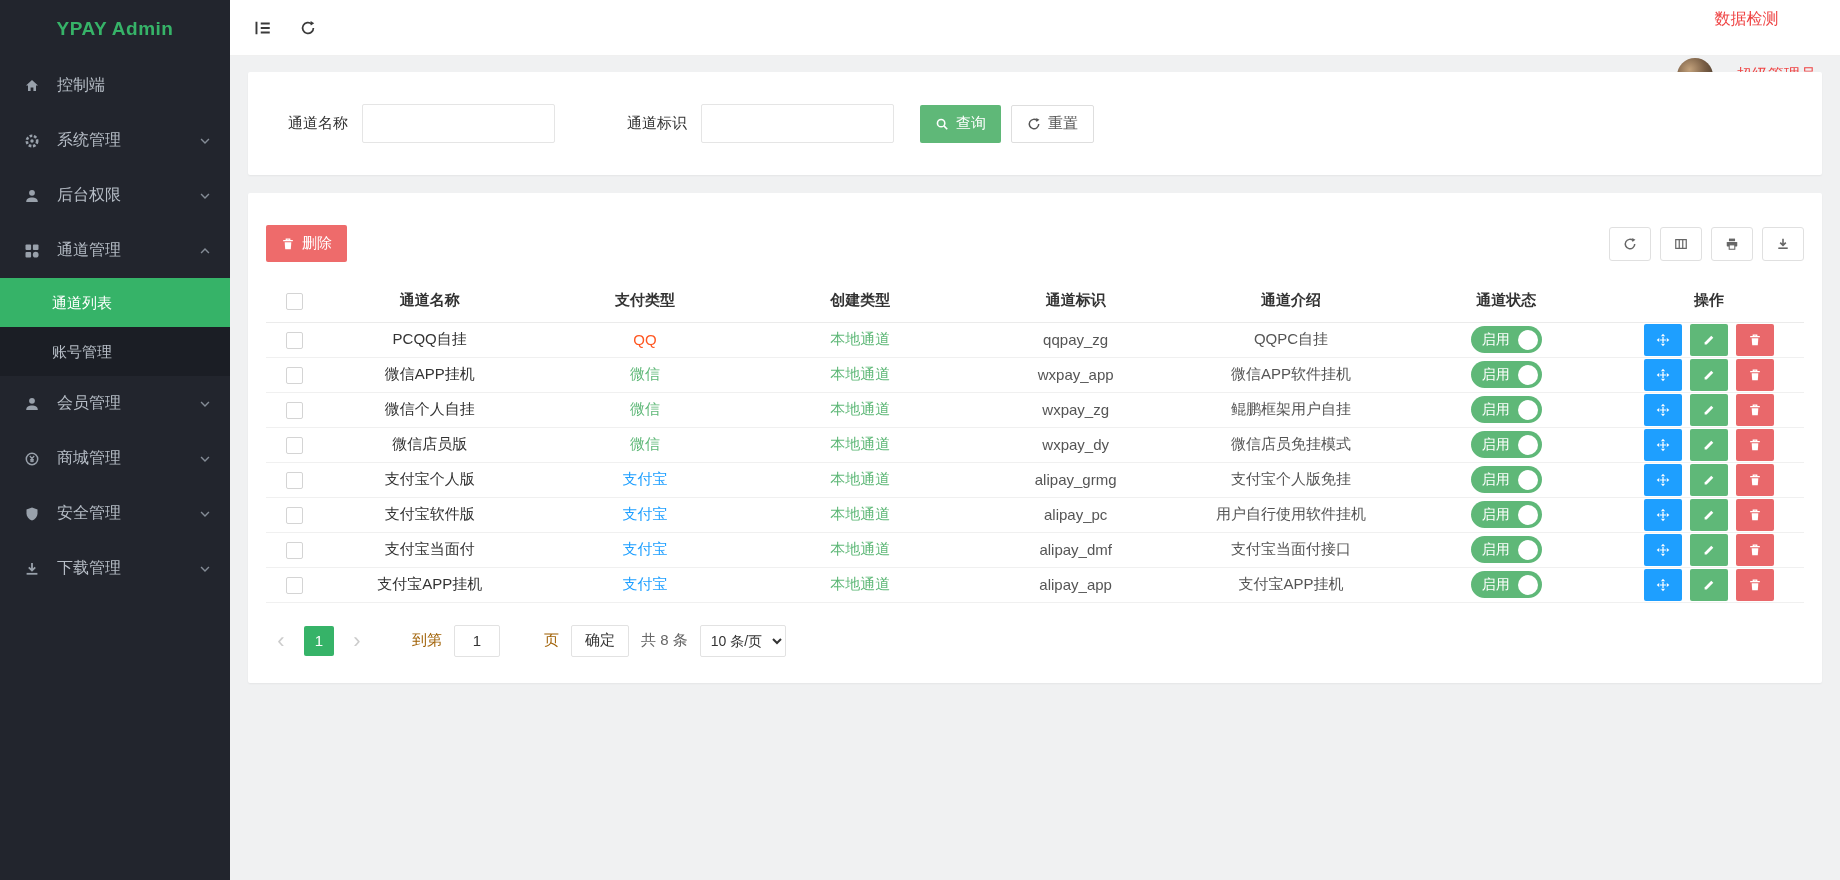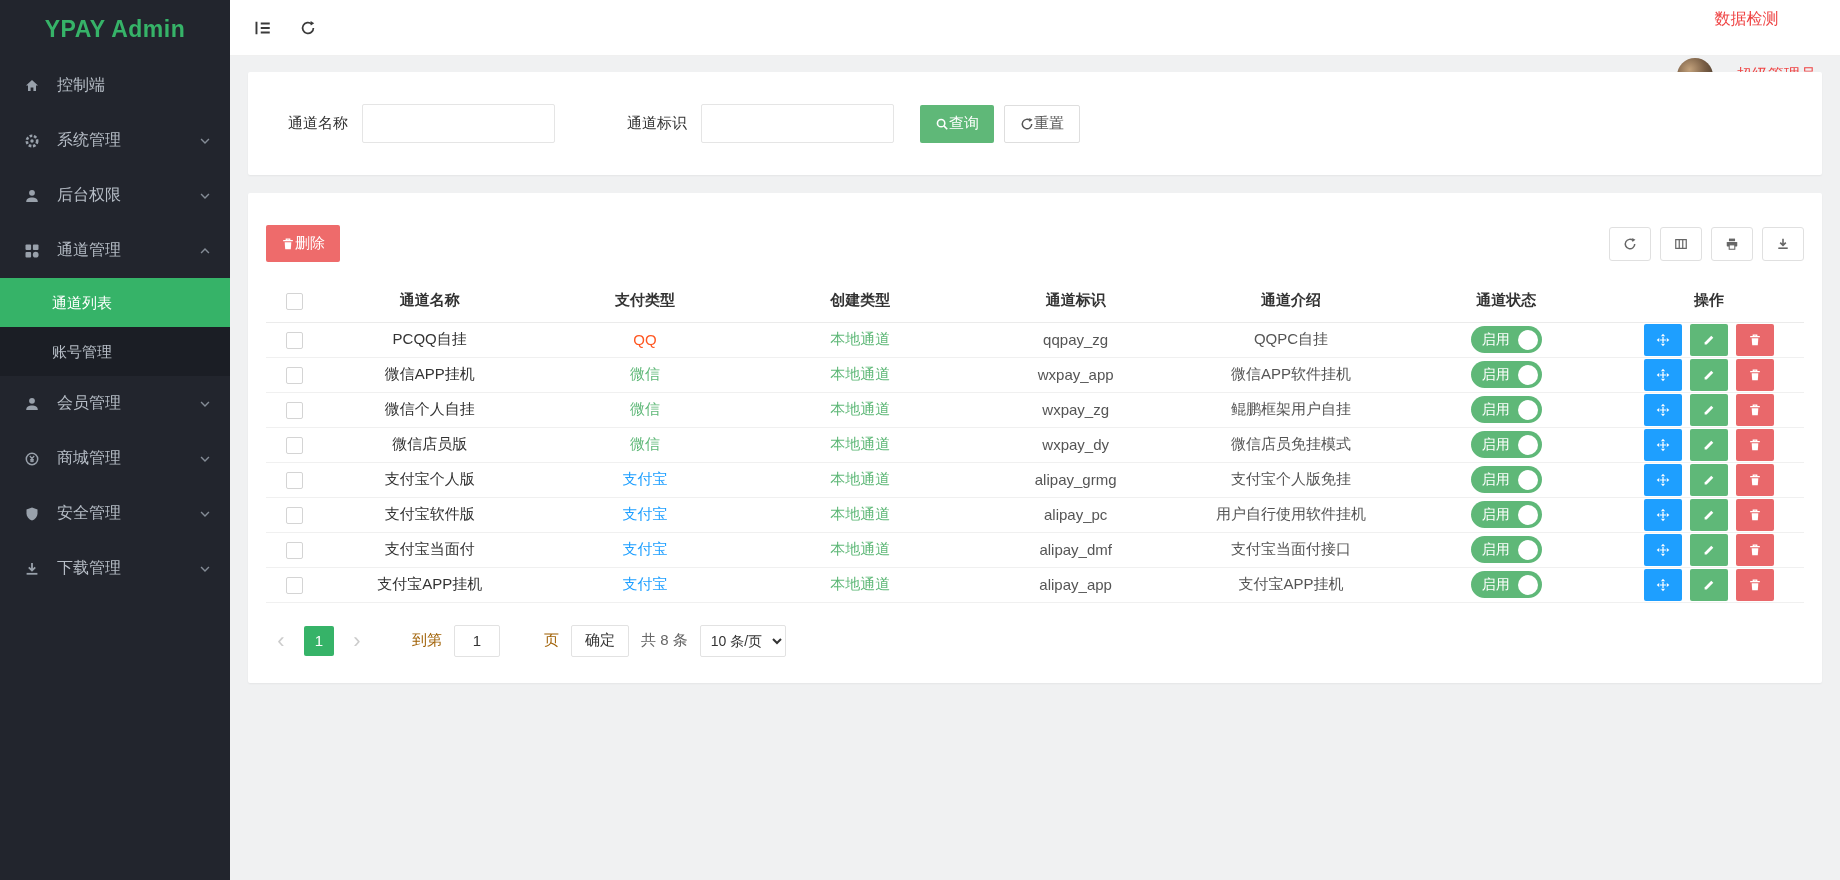--- a/index.html
+++ b/index.html
@@ -2,21 +2,21 @@
 <html><head>
 <meta charset="utf-8">
 <style>
   * { margin:0; padding:0; box-sizing:border-box; }
   html,body { width:1840px; height:880px; overflow:hidden; }
   body { font-family:"Liberation Sans","DejaVu Sans",sans-serif; background:#f0f1f2; color:#333; }
   .app { display:flex; height:100%; }
 
   
   .sidebar { width:230px; flex-shrink:0; background:#22252d; height:100%; }
-  .logo { height:58px; line-height:58px; text-align:center; color:#36B368; font-size:23px; font-weight:bold; letter-spacing:.5px; }
+  .logo { height:58px; line-height:58px; text-align:center; color:#36B368; font-size:19px; font-weight:bold; letter-spacing:.5px; }
   .menu-item { height:55px; display:flex; align-items:center; padding:0 18px 0 24px; color:#b6bdc6; font-size:16px; cursor:pointer; }
   .mi-icon { width:20px; margin-right:13px; display:inline-flex; color:#99a1ab; }
   .mi-label { flex:1; }
   .mi-arrow { color:#848c96; display:inline-flex; }
   .mi-arrow.up svg { transform:rotate(180deg); }
   .submenu { background:#1b1e25; }
   .sub-item { height:49px; line-height:49px; padding-left:52px; color:#b6bdc6; font-size:15px; cursor:pointer; }
   .sub-item.active { background:#36B368; color:#fff; }
 
   
@@ -30,21 +30,21 @@
   .dots { color:#555; cursor:pointer; display:inline-flex; }
 
   .content { padding:16px 18px; flex:1; overflow:hidden; }
   .card { background:#fff; border-radius:2px; box-shadow:0 1px 2px rgba(0,0,0,.05); }
 
   
   .search-card { padding:32px 40px; display:flex; align-items:center; }
   .fld-label { font-size:15px; color:#333; margin-right:14px; }
   .txt-input { width:193px; height:39px; border:1px solid #e5e5e5; border-radius:2px; padding:0 10px; font-size:15px; color:#333; outline:none; }
   .grp2 { margin-left:72px; }
-  .btn { height:38px; padding:0 15px; border-radius:2px; font-size:15px; display:inline-flex; align-items:center; border:none; cursor:pointer; font-family:inherit; }
+  .btn { height:38px; padding:0 15px; border-radius:2px; font-size:15px; display:inline-flex; align-items:center; gap:7px; border:none; cursor:pointer; font-family:inherit; }
   .btn-query { background:#5FB878; color:#fff; margin-left:26px; }
   .btn-reset { background:#fff; border:1px solid #dedede; color:#555; margin-left:10px; }
 
   
   .table-card { margin-top:18px; padding:32px 18px 26px; }
   .table-toolbar { display:flex; align-items:center; }
   .btn-delete { background:#EE6B6B; color:#fff; height:37px; }
   .tool-icons { margin-left:auto; display:flex; gap:9px; }
   .tool-btn { width:42px; height:34px; border:1px solid #e0e0e0; border-radius:3px; background:#fff; color:#666; display:flex; align-items:center; justify-content:center; cursor:pointer; }
 

